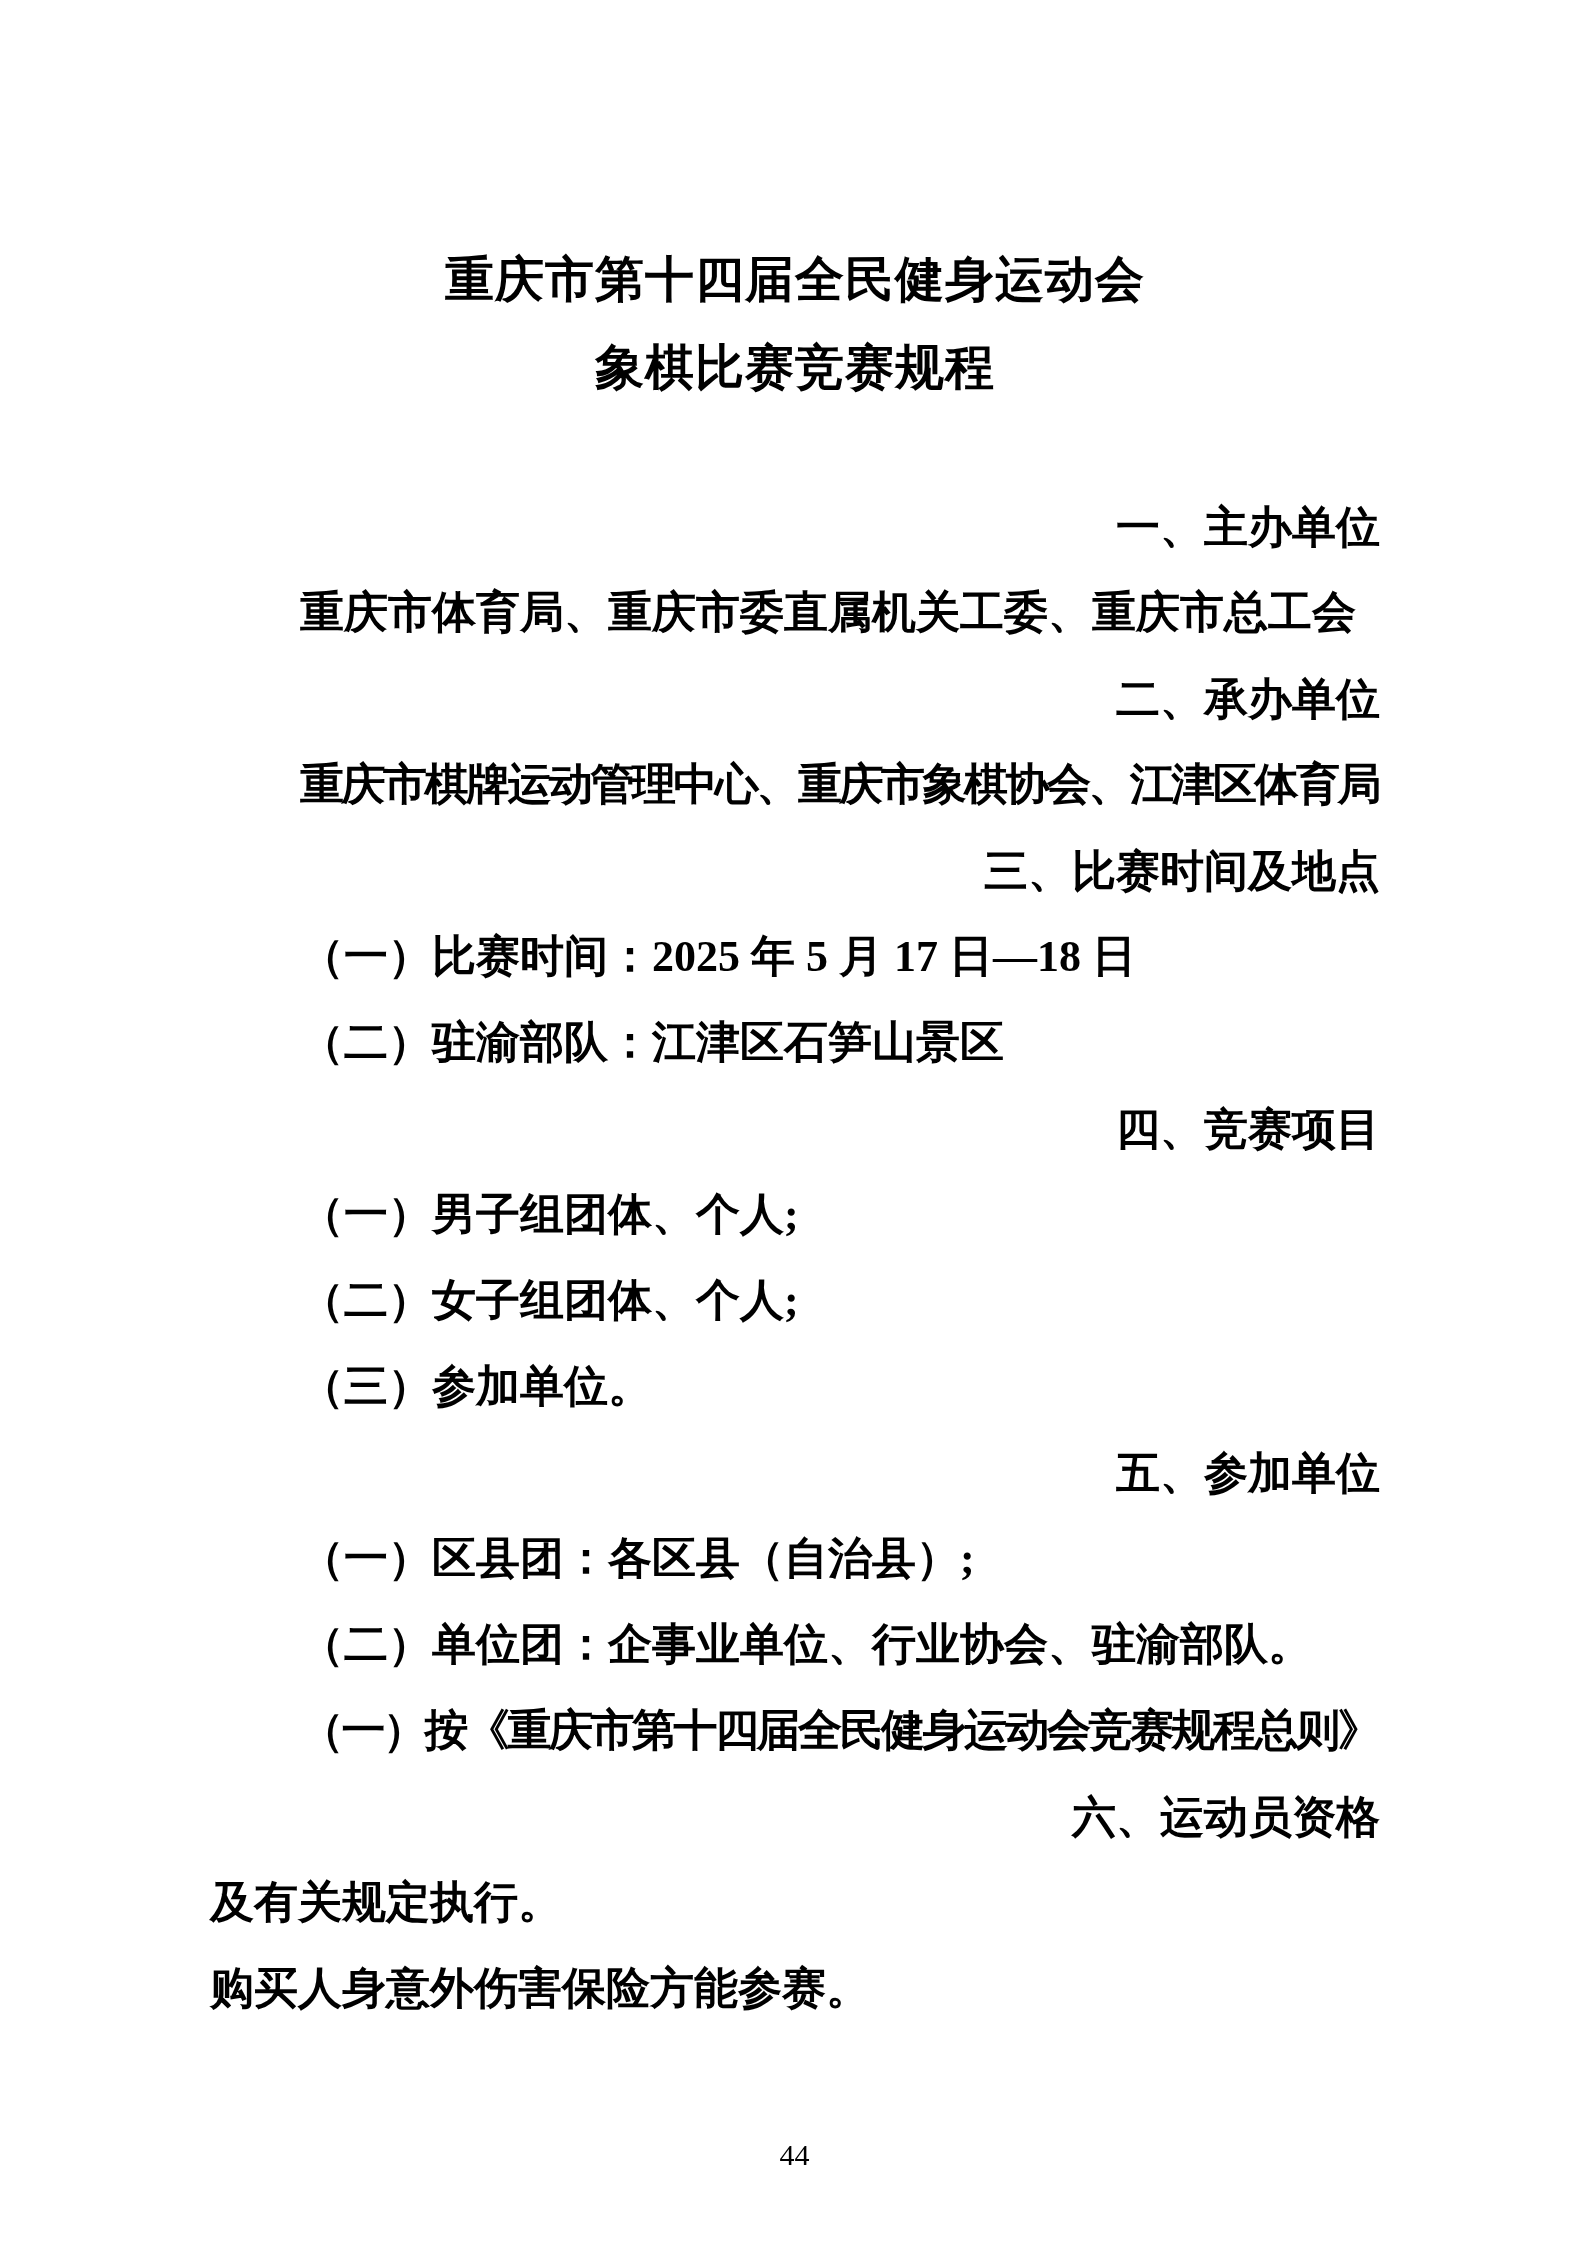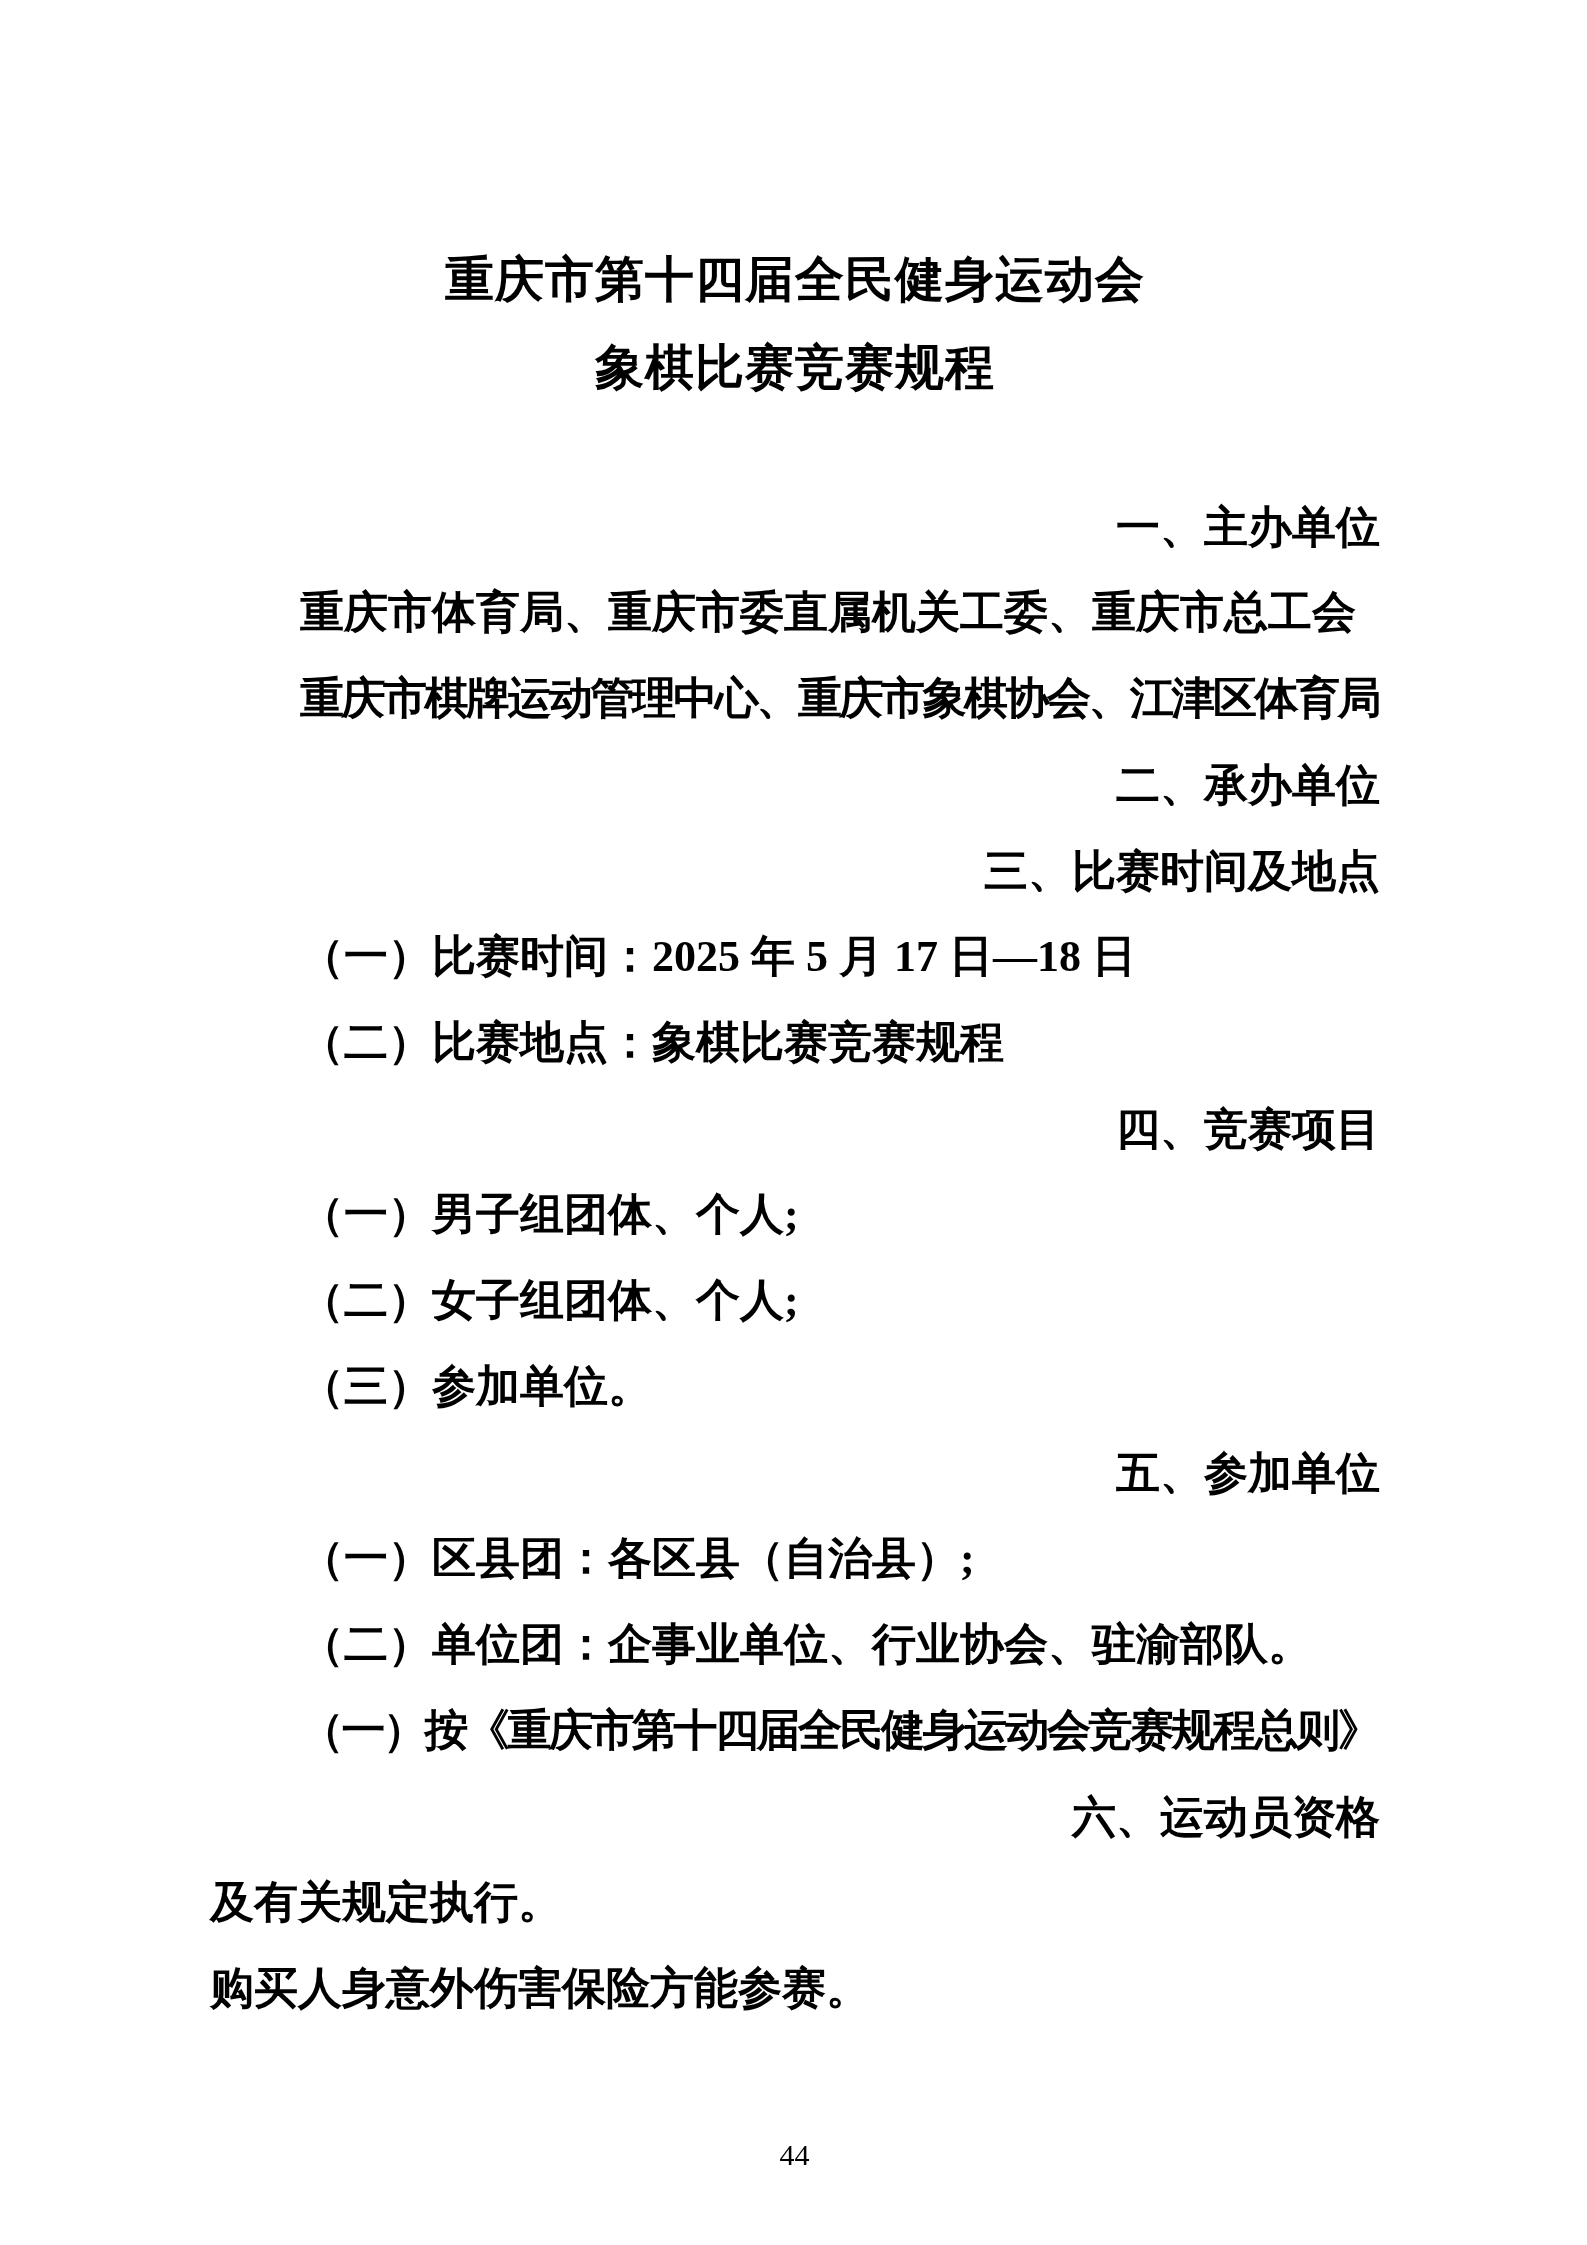--- a/index.html
+++ b/index.html
@@ -74,25 +74,25 @@
   <div class="content">
 
     <div class="title-block">
       <div>重庆市第十四届全民健身运动会</div>
       <div>象棋比赛竞赛规程</div>
     </div>
 
     <div class="doc-block">
       <div class="ln heading">一、主办单位</div>
       <div class="ln body">重庆市体育局、重庆市委直属机关工委、重庆市总工会</div>
+      <div class="ln heading">二、承办单位</div>
       <div class="ln body tight">重庆市棋牌运动管理中心、重庆市象棋协会、江津区体育局</div>
-      <div class="ln heading">二、承办单位</div>
       <div class="ln heading">三、比赛时间及地点</div>
       <div class="ln body">（一）比赛时间：2025 年 5 月 17 日—18 日</div>
-      <div class="ln body">（二）比赛地点：象棋比赛竞赛规程</div>
+      <div class="ln body">（二）驻渝部队：江津区石笋山景区</div>
       <div class="ln heading">四、竞赛项目</div>
       <div class="ln body">（一）男子组团体、个人;</div>
       <div class="ln body">（二）女子组团体、个人;</div>
       <div class="ln body">（三）参加单位。</div>
       <div class="ln heading">五、参加单位</div>
       <div class="ln body">（一）区县团：各区县（自治县）;</div>
       <div class="ln body">（二）单位团：企事业单位、行业协会、驻渝部队。</div>
       <div class="ln body tight">（一）按《重庆市第十四届全民健身运动会竞赛规程总则》</div>
       <div class="ln heading">六、运动员资格</div>
       <div class="ln body noindent">及有关规定执行。</div>

